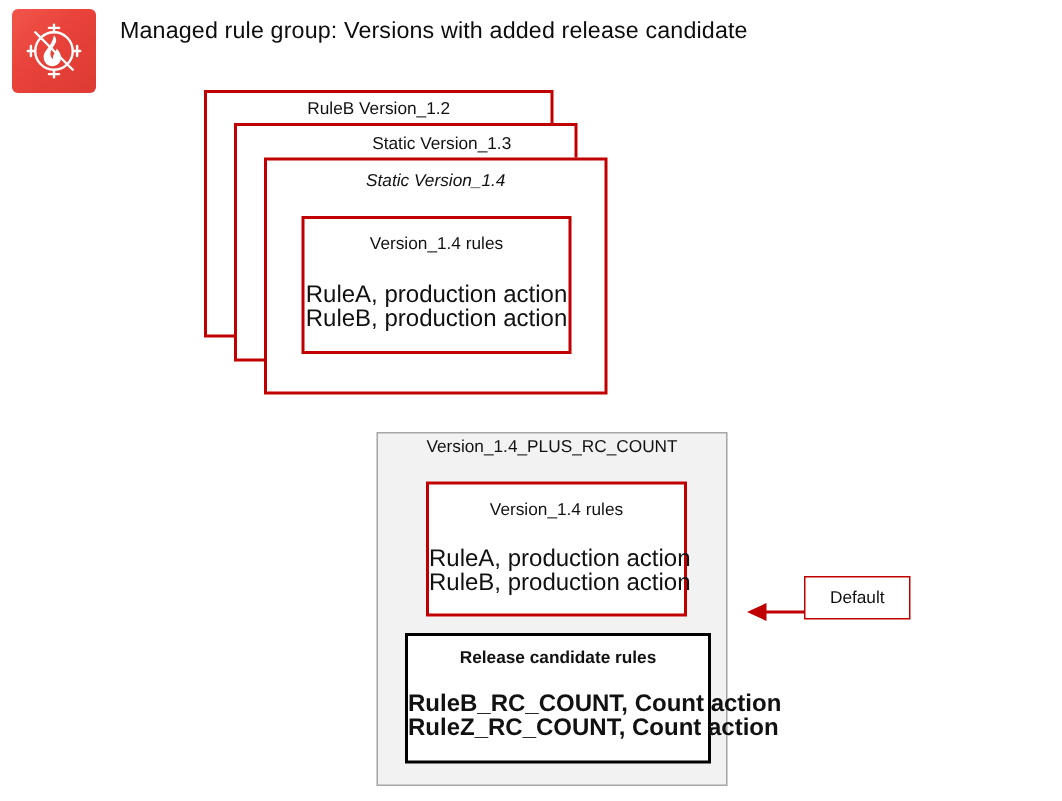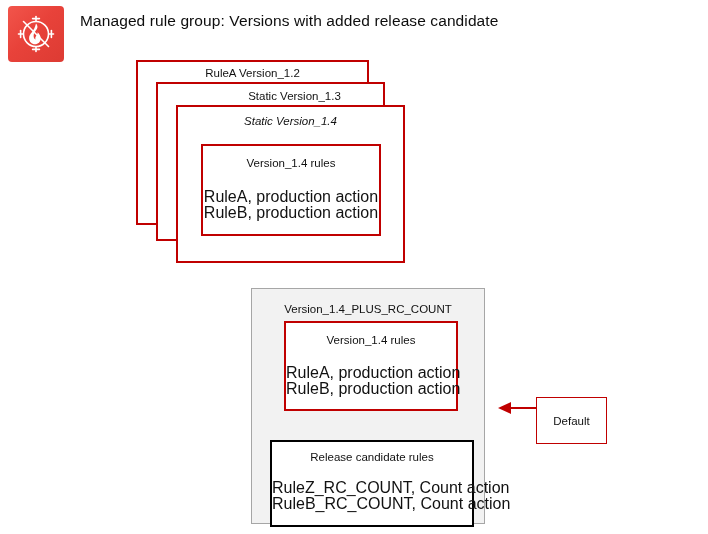--- a/index.html
+++ b/index.html
@@ -89,33 +89,33 @@
   #stack-v13 .box-title { top: 5px; margin-left: 48px;  }
   #stack-v14 .box-title { top: 7px; font-style: italic;  }
 
   
   #rules-top { left: 201px; top: 144px; width: 180px; height: 92px; z-index: 4; }
   #rules-top .box-title { top: 10px; }
   #rules-top .box-lines { top: 43px; }
 
   
   #rc-container { left: 251px; top: 288px; width: 234px; height: 236px; z-index: 1; }
-  #rc-container .box-title { top: 13px; font-size: 11.5px; }
+  #rc-container .box-title { top: 2px; font-size: 11.5px; }
 
   #rules-rc { left: 284px; top: 321px; width: 174px; height: 90px; z-index: 2; }
   #rules-rc .box-title { top: 10px; }
   #rules-rc .box-lines { top: 42px; }
 
-  #rc-rules { left: 270px; top: 440px; width: 204px; height: 87px; z-index: 2; }
+  #rc-rules { left: 270px; top: 422px; width: 204px; height: 87px; z-index: 2; font-weight: bold; }
   #rc-rules .box-title { top: 8px; }
   #rc-rules .box-lines { top: 38px; }
 
   
   #default-box {
-    left: 536px; top: 397px; width: 71px; height: 47px;
+    left: 536px; top: 384px; width: 71px; height: 29px;
     border: 1.5px solid #c00000;
     display: flex; align-items: center; justify-content: center;
     z-index: 3;
   }
   #default-label { font-size: 11.5px; color: #111111; }
 
   #default-arrow {
     position: absolute;
     left: 496px; top: 396px;
     width: 44px; height: 24px;
@@ -141,21 +141,21 @@
         <line x1="37.4" y1="18.6" x2="37.4" y2="25.4"></line>
         <line x1="9.5" y1="9.5" x2="34.5" y2="34.5" stroke-width="1.6"></line>
       </g>
       <path d="M22 11.5c2.6 3.1 1.1 5.2 0.2 6.6-1.1 1.7-2.6 3.3-2.6 5.8 0 1.6 0.8 2.9 1.9 3.6-0.4-1.3-0.2-2.6 0.8-3.8 1-1.2 1.4-2.2 1.3-3.4 1.7 1.5 3.1 3.6 3.1 6.1 0 3.3-2.6 5.8-5.8 5.8s-5.8-2.6-5.8-6c0-4.9 5.1-6.3 6.9-14.7z" fill="#ffffff"></path>
     </svg>
   </div>
 
   <div class="page-title">Managed rule group: Versions with added release candidate</div>
 
   <div class="box box-red" id="stack-v12">
-    <div class="box-title">RuleA Version_1.2</div>
+    <div class="box-title">RuleB Version_1.2</div>
   </div>
 
   <div class="box box-red" id="stack-v13">
     <div class="box-title">Static Version_1.3</div>
   </div>
 
   <div class="box box-red" id="stack-v14">
     <div class="box-title">Static Version_1.4</div>
   </div>
 
@@ -175,22 +175,22 @@
     <div class="box-title">Version_1.4 rules</div>
     <div class="box-lines">
       <div>RuleA, production action</div>
       <div>RuleB, production action</div>
     </div>
   </div>
 
   <div class="box box-black" id="rc-rules">
     <div class="box-title">Release candidate rules</div>
     <div class="box-lines">
+      <div>RuleB_RC_COUNT, Count action</div>
       <div>RuleZ_RC_COUNT, Count action</div>
-      <div>RuleB_RC_COUNT, Count action</div>
     </div>
   </div>
 
   <svg id="default-arrow" viewBox="0 0 44 24">
     <line x1="44" y1="12" x2="12" y2="12" stroke="#c00000" stroke-width="2"></line>
     <polygon points="2,12 15,6 15,18" fill="#c00000"></polygon>
   </svg>
 
   <div class="box" id="default-box">
     <span id="default-label">Default</span>

